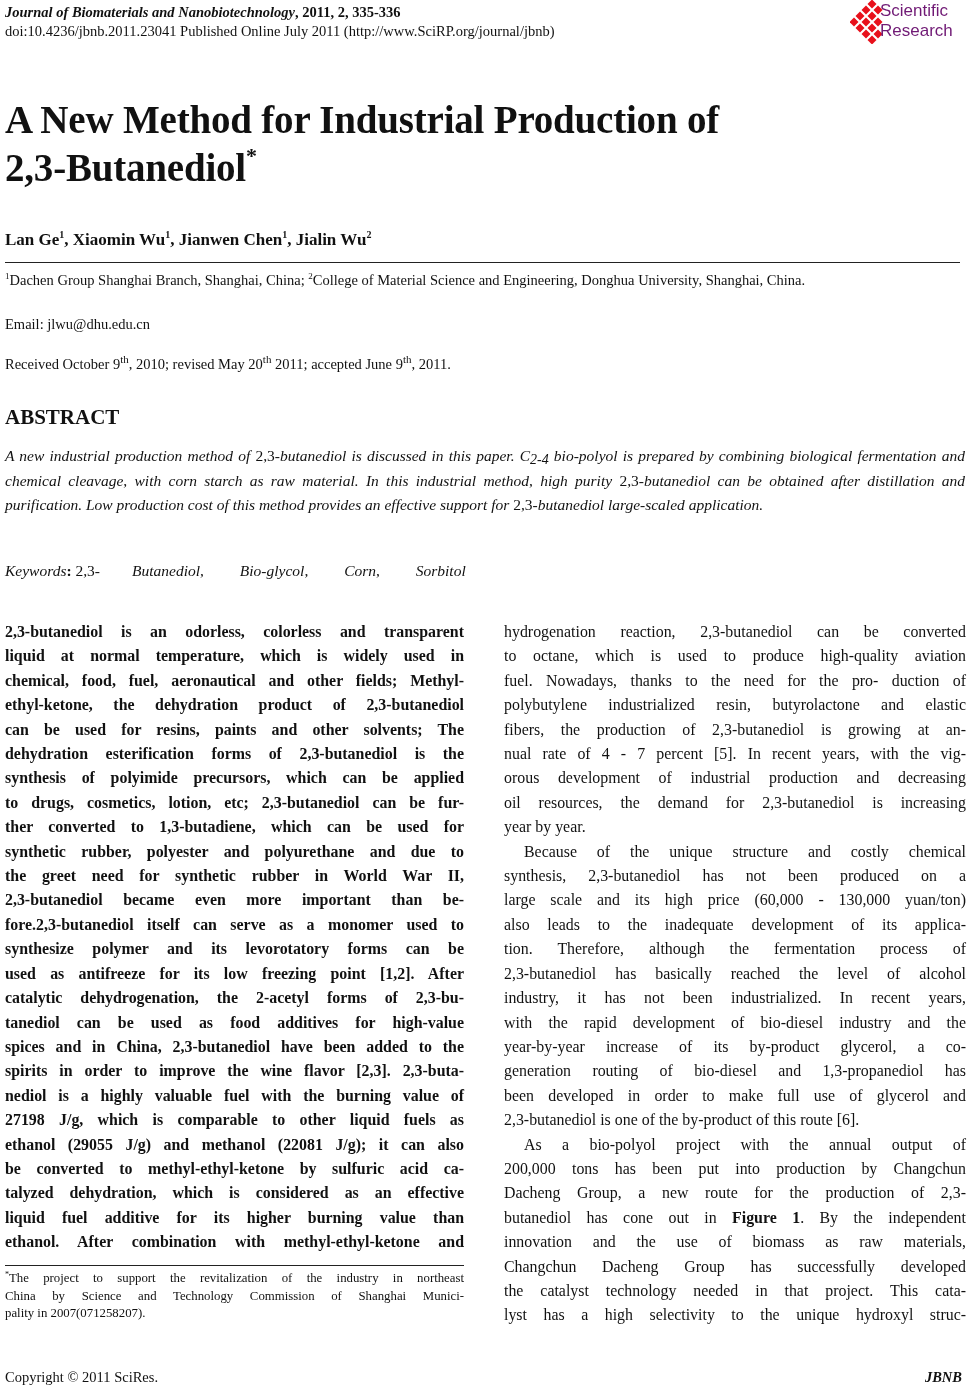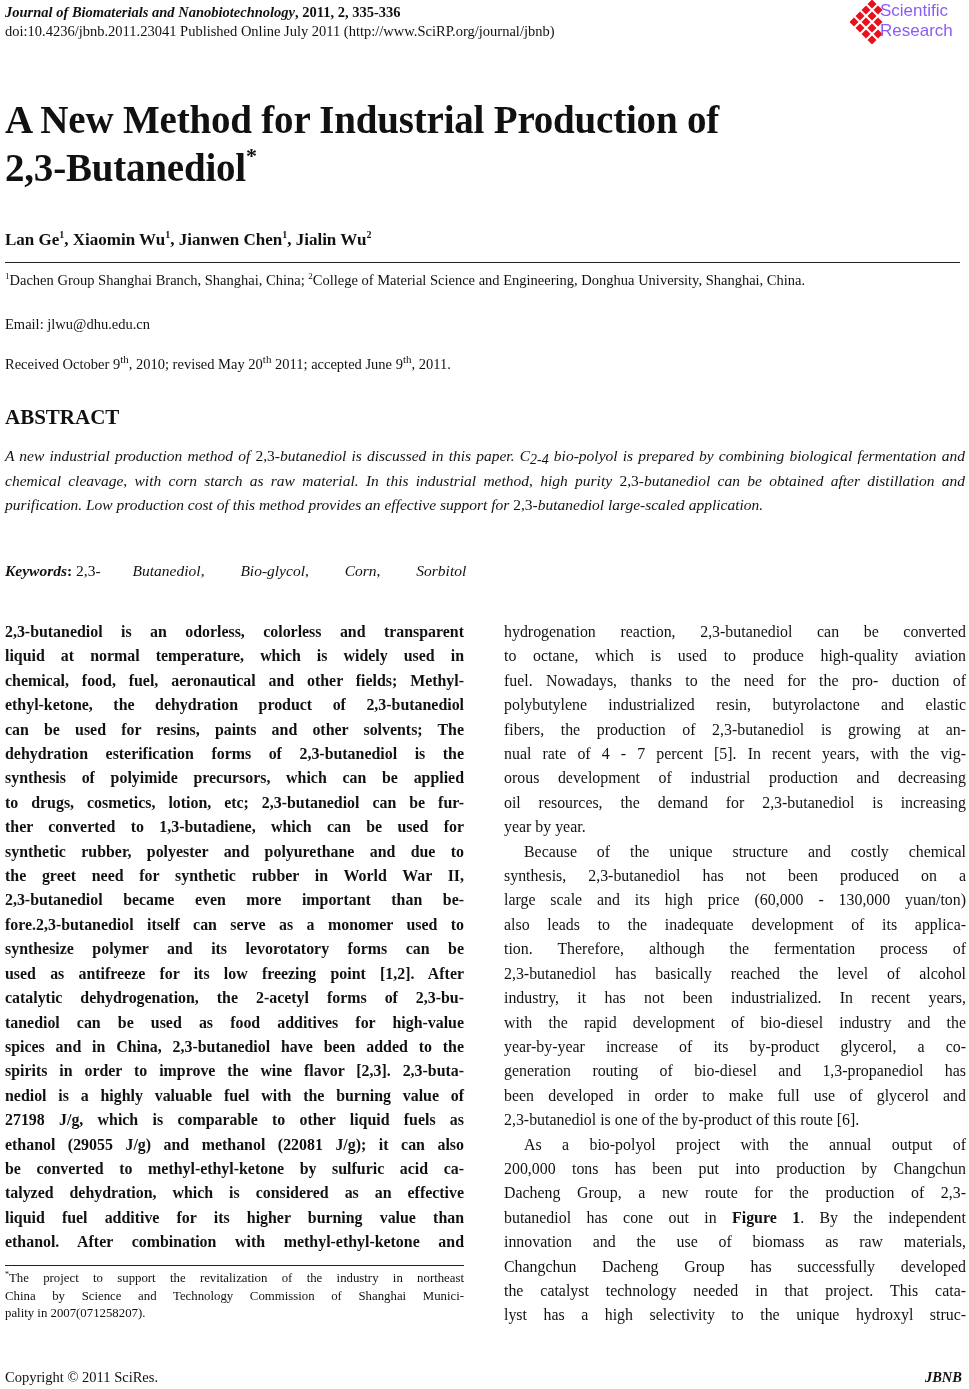--- a/index.html
+++ b/index.html
@@ -5,37 +5,37 @@
   html, body { margin: 0; padding: 0; background: #ffffff; }
   body {
     width: 969px; height: 1389px; position: relative; overflow: hidden;
     font-family: "Liberation Serif", "DejaVu Serif", serif; color: #111;
   }
   .abs { position: absolute; }
   .journal-line { left: 5px; top: 4px; font-size: 14.5px; font-weight: bold; font-style: italic; white-space: nowrap; }
   .journal-line .meta { font-style: normal; }
   .doi-line { left: 5px; top: 23px; font-size: 14.5px; white-space: nowrap; }
   .logo { left: 850px; top: 0px; width: 119px; height: 44px; }
-  .logo-text { position: absolute; left: 30px; top: 1px; font-family: "Liberation Sans", "DejaVu Sans", sans-serif; font-size: 17px; line-height: 20px; color: #8b5cf6; }
+  .logo-text { position: absolute; left: 30px; top: 1px; font-family: "Liberation Sans", "DejaVu Sans", sans-serif; font-size: 17px; line-height: 20px; color: #701a75; }
   .title { left: 5px; top: 96px; font-size: 39px; font-weight: bold; line-height: 48px; width: 900px; letter-spacing: -0.2px; }
   .title sup { font-size: 22px; vertical-align: 18px; line-height: 0; }
   .authors { left: 5px; top: 230px; font-size: 17px; font-weight: bold; white-space: nowrap; }
   .authors sup { font-size: 10px; vertical-align: 7px; line-height: 0; }
   .rule-top { left: 5px; top: 262px; width: 955px; height: 1px; background: #222; }
   .affil { left: 5px; top: 270px; width: 960px; font-size: 14.5px; line-height: 20px; text-align: justify; }
   .affil sup { font-size: 9px; vertical-align: 6px; line-height: 0; }
   .email { left: 5px; top: 316px; font-size: 14.5px; }
   .received { left: 5px; top: 356px; font-size: 14.5px; white-space: nowrap; }
   .received sup { font-size: 11px; vertical-align: 6px; line-height: 0; }
   .abs-head { left: 5px; top: 405px; font-size: 21px; font-weight: bold; }
   .abstract { left: 5px; top: 444px; width: 960px; font-size: 15.5px; line-height: 24.5px; font-style: italic; text-align: justify; text-align-last: left; }
   .abstract .up { font-style: normal; }
   .abstract sub { font-size: 14px; line-height: 0; vertical-align: -3px; }
   .keywords { left: 5px; top: 562px; font-size: 15.5px; white-space: nowrap; }
-  .keywords .kl { font-weight: bold; font-style: italic; }
+  .keywords .kl { font-weight: normal; font-style: italic; }
   .keywords .kw { font-style: italic; margin-left: 32px; }
   .col { font-size: 15.9px; line-height: 24.4px; text-align: justify; }
   .col p { margin: 0; }
   .col-left { left: 5px; top: 620px; width: 459px; font-weight: bold; }
   .col-right { left: 504px; top: 620px; width: 462px; }
   .col .line { display: block; text-align: justify; text-align-last: justify; white-space: nowrap; }
   .col .line.last { text-align-last: left; }
   .fn-rule { left: 5px; top: 1265px; width: 459px; height: 1px; background: #222; }
   .footnote { left: 5px; top: 1270px; width: 459px; font-size: 12.8px; line-height: 17.5px; }
   .footnote .line { display: block; white-space: nowrap; text-align: justify; text-align-last: justify; }

